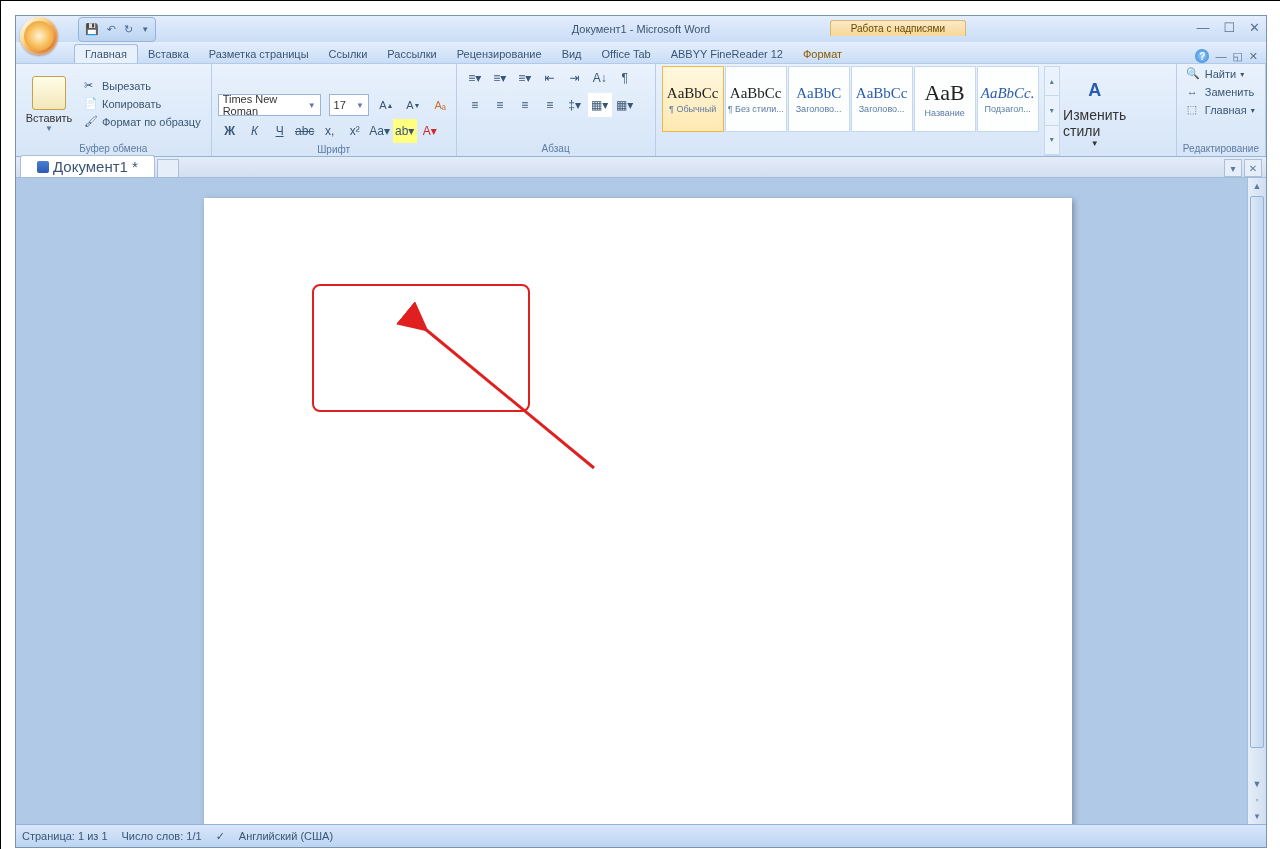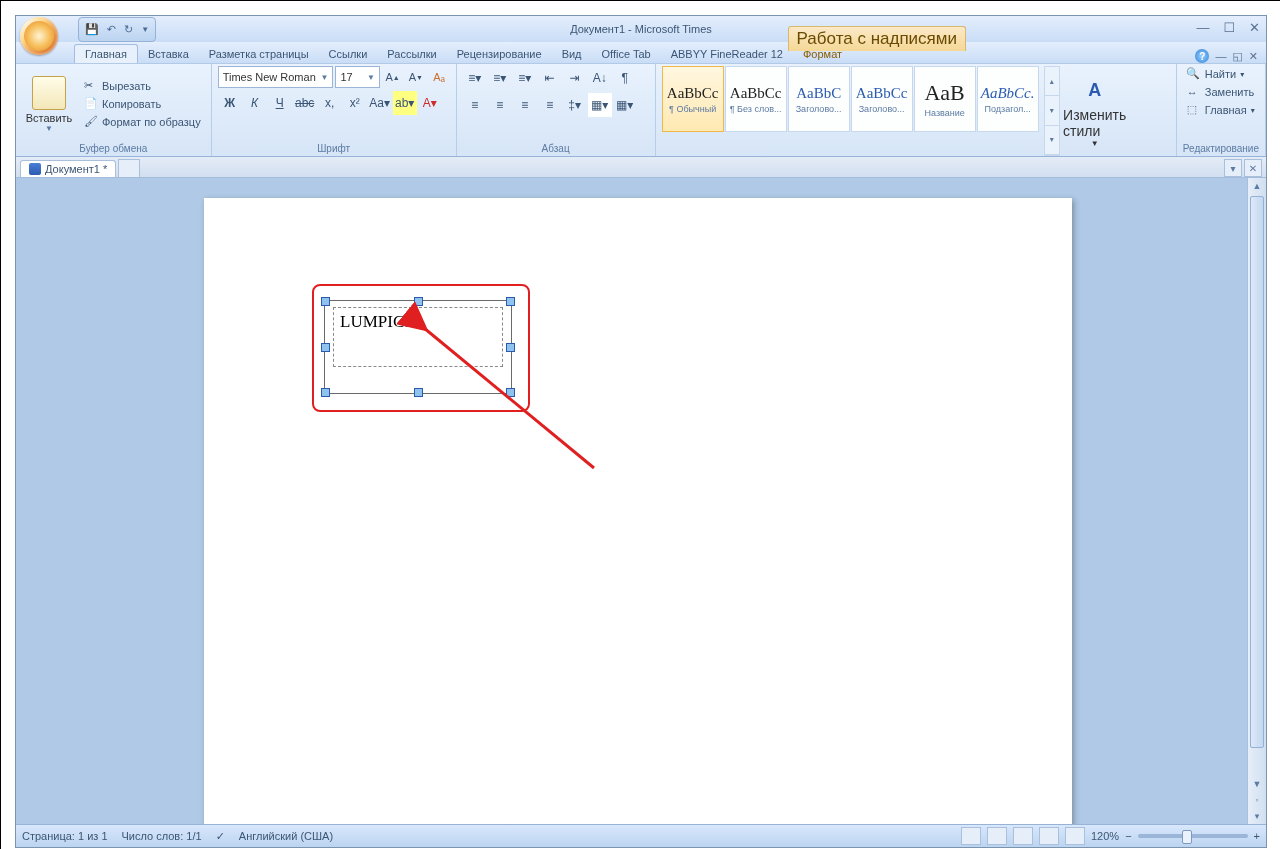--- a/index.html
+++ b/index.html
@@ -6,21 +6,21 @@
 .screen{width:1280px;height:849px;border:1px solid #000;box-shadow:0 0 10px rgba(0,0,0,.4);position:relative;overflow:hidden;margin:0 auto;background:#fff;}
 .window{position:absolute;left:14px;top:14px;right:14px;bottom:2px;background:#bcd5ee;border:1px solid #7a94b0;display:flex;flex-direction:column;}
 
 
 .titlebar{height:26px;background:linear-gradient(#e4eefd,#c9ddf6);display:flex;align-items:center;position:relative;}
 .office-btn{width:38px;height:38px;background:radial-gradient(circle at 30% 30%,#fff,#ffd27a 40%,#e07c29 70%,#c05010);border-radius:50%;position:absolute;left:4px;top:1px;z-index:5;box-shadow:inset 0 0 4px rgba(255,255,255,.8),0 1px 2px rgba(0,0,0,.3);display:flex;align-items:center;justify-content:center;}
 .office-inner{width:30px;height:30px;border-radius:50%;background:radial-gradient(circle,#fff3d6,#f7bf5b,#e0862e);}
 .qat{margin-left:62px;height:23px;background:linear-gradient(#d8e7fb,#bcd4f0);border:1px solid #95b1d6;border-radius:4px;display:flex;align-items:center;padding:0 6px;gap:8px;}
 .qat span{color:#4a6a92;cursor:default;}
 .title-text{position:absolute;left:50%;transform:translateX(-50%);color:#3b5675;}
-.context-tab{position:absolute;right:300px;top:10px;background:linear-gradient(#fbe9c8,#f5d896);border:1px solid #d9b86e;border-bottom:none;padding:2px 8px;font-size:17px;color:#6a4a00;border-radius:3px 3px 0 0;}
+.context-tab{position:absolute;right:300px;top:4px;background:linear-gradient(#fbe9c8,#f5d896);border:1px solid #d9b86e;border-bottom:none;padding:2px 20px;font-size:10px;color:#6a4a00;border-radius:3px 3px 0 0;}
 .winctrls{position:absolute;right:6px;top:4px;display:flex;gap:14px;color:#5a7290;font-size:13px;}
 
 
 .ribbontabs{height:21px;background:linear-gradient(#e4eefd,#c9ddf6);display:flex;align-items:flex-end;padding-left:58px;gap:0;}
 .ribbontabs .tab{padding:3px 10px;color:#3b5675;cursor:default;}
 .ribbontabs .tab.active{background:#e8f1fb;border:1px solid #a3bde0;border-bottom:none;border-radius:3px 3px 0 0;color:#3b5675;}
 .ribbontabs .tab.context{color:#8a5b00;}
 .ribbontabs .help{margin-left:auto;margin-right:8px;display:flex;gap:6px;align-items:center;}
 .ribbontabs .help span{color:#5a7290;cursor:default;}
 
@@ -29,39 +29,39 @@
 .group{border-right:1px solid #b7cde8;padding:2px 6px 0 6px;display:flex;flex-direction:column;position:relative;}
 .group-label{text-align:center;color:#5c7ba3;font-size:10px;padding:1px 0 2px;margin-top:auto;}
 .group-content{display:flex;gap:4px;flex:1;}
 .btn-big{display:flex;flex-direction:column;align-items:center;justify-content:center;width:48px;padding:4px 2px;border:1px solid transparent;border-radius:3px;}
 .btn-big .ico{width:32px;height:32px;background:#fff;border:1px solid #c4a14a;border-radius:3px;margin-bottom:2px;}
 .small-list{display:flex;flex-direction:column;gap:2px;justify-content:center;}
 .small-list div{display:flex;align-items:center;gap:4px;padding:1px 4px;color:#3b5675;white-space:nowrap;}
 .small-list .ico{width:14px;height:14px;display:inline-block;}
 
 
-.font-row1{display:flex;gap:2px;margin-bottom:3px;}
+.font-row1{display:flex;gap:8px;margin-bottom:3px;margin-top:28px;}
 .combo{background:#fff;border:1px solid #9ab5d8;height:20px;display:flex;align-items:center;padding:0 4px;font-size:11px;}
 .combo .chev{margin-left:auto;color:#5c7ba3;font-size:8px;}
 .icon-btn{width:20px;height:20px;border:1px solid transparent;display:flex;align-items:center;justify-content:center;color:#3b5675;font-size:11px;border-radius:2px;}
 .font-row2{display:flex;gap:1px;}
 .fbtn{width:22px;height:22px;display:flex;align-items:center;justify-content:center;color:#3b5675;font-size:12px;border:1px solid transparent;}
 
 
 .styles-gallery{display:flex;height:66px;justify-content:space-between;}
 .style-item{width:60px;border:1px solid #c7d8ee;background:#fdfefe;margin-right:1px;display:flex;flex-direction:column;align-items:center;justify-content:center;}
 .style-item.sel{border-color:#f0b84b;background:linear-gradient(#fff7e0,#ffe9b2);}
 .style-prev{font-family:"Times New Roman",serif;font-size:15px;color:#222;}
 .style-name{font-size:9px;color:#5c7ba3;margin-top:2px;white-space:nowrap;overflow:hidden;max-width:56px;}
 .gallery-more{width:14px;border:1px solid #c7d8ee;background:#eaf2fc;display:flex;flex-direction:column;}
 .gallery-more div{flex:1;display:flex;align-items:center;justify-content:center;font-size:8px;color:#5c7ba3;border-bottom:1px solid #c7d8ee;}
 
 
 .doctabs{height:20px;background:linear-gradient(#e4ecf7,#d2dff0);border-bottom:1px solid #a4bcdc;display:flex;align-items:flex-end;padding-left:4px;}
-.doctab{background:#fff;border:1px solid #a9bfda;border-bottom:none;padding:2px 8px;display:flex;align-items:center;gap:4px;font-size:11px;color:#3b5675;border-radius:3px 3px 0 0;}
+.doctab{background:#fff;border:1px solid #a9bfda;border-bottom:none;padding:2px 16px;display:flex;align-items:center;gap:4px;font-size:15px;color:#3b5675;border-radius:3px 3px 0 0;}
 .wicon{width:12px;height:12px;background:linear-gradient(#4a7fd6,#2a5bb0);border-radius:2px;}
 .doctabs-right{margin-left:auto;display:flex;gap:2px;margin-right:4px;}
 .doctabs-right span{width:16px;height:16px;background:#e6eef9;border:1px solid #a9bfda;display:flex;align-items:center;justify-content:center;font-size:10px;color:#5c7ba3;}
 
 
 .canvas-area{flex:1;background:#b0c9e6;position:relative;overflow:hidden;}
 .page{position:absolute;left:188px;top:20px;width:868px;height:640px;background:#fff;box-shadow:2px 2px 6px rgba(0,0,0,.3);}
 .vscroll{position:absolute;right:0;top:0;bottom:0;width:18px;background:linear-gradient(90deg,#e6eef9,#d0dff0);border-left:1px solid #a9bfda;}
 .vscroll .thumb{position:absolute;left:2px;right:2px;top:18px;height:550px;background:linear-gradient(90deg,#dde9f8,#c3d7ef);border:1px solid #95b1d6;border-radius:2px;}
 .vscroll .arr{position:absolute;left:0;right:0;height:16px;display:flex;align-items:center;justify-content:center;font-size:9px;color:#5c7ba3;}
@@ -93,21 +93,21 @@
   <div class="titlebar">
     <div class="office-btn">
           <div class="office-inner"></div>
         </div>
     <div class="qat">
       <span>💾</span>
       <span>↶</span>
       <span>↻</span>
       <span style="font-size:8px;">▼</span>
     </div>
-    <div class="title-text">Документ1 - Microsoft Times</div>
+    <div class="title-text">Документ1 - Microsoft Word</div>
     <div class="context-tab">Работа с надписями</div>
     <div class="winctrls">
       <span>—</span>
       <span>☐</span>
       <span>✕</span>
     </div>
   </div>
 
   <div class="ribbontabs" id="ribbon-tabs">
     <div class="tab active">Главная</div>
@@ -211,21 +211,21 @@
 
     <div class="group" style="flex:1;">
       <div class="group-content">
         <div class="styles-gallery" id="styles-gallery">
               <div class="style-item sel">
                 <div class="style-prev">AaBbCc</div>
                 <div class="style-name">¶ Обычный</div>
               </div>
               <div class="style-item">
                 <div class="style-prev">AaBbCc</div>
-                <div class="style-name">¶ Без слов...</div>
+                <div class="style-name">¶ Без стили...</div>
               </div>
               <div class="style-item">
                 <div class="style-prev" style="color: rgb(42, 91, 176);">AaBbC</div>
                 <div class="style-name">Заголово...</div>
               </div>
               <div class="style-item">
                 <div class="style-prev" style="color: rgb(42, 91, 176);">AaBbCc</div>
                 <div class="style-name">Заголово...</div>
               </div>
               <div class="style-item">
@@ -279,33 +279,20 @@
     <div style="width:20px;height:17px;border:1px solid #a9bfda;border-bottom:none;background:#e6eef9;margin-left:2px;"></div>
     <div class="doctabs-right">
       <span>▾</span>
       <span>✕</span>
     </div>
   </div>
 
   <div class="canvas-area">
     <div class="page">
       <div class="annot-box"></div>
-      <div class="textbox" style="left:120px;top:102px;width:186px;height:92px;">
-        <div class="handle h-tl"></div>
-        <div class="handle h-tr"></div>
-        <div class="handle h-bl"></div>
-        <div class="handle h-br"></div>
-        <div class="handle h-t"></div>
-        <div class="handle h-b"></div>
-        <div class="handle h-l"></div>
-        <div class="handle h-r"></div>
-        <div class="textbox-inner">
-          <div class="lumpics">LUMPICS</div>
-        </div>
-      </div>
       <svg class="arrow-svg" width="300" height="200">
         <defs>
               <marker id="ah" markerWidth="10" markerHeight="10" refX="2" refY="5" orient="auto">
                 <path d="M0,5 L10,0 L10,10 Z" fill="#e02020"></path>
               </marker>
             </defs>
         <line x1="280" y1="180" x2="110" y2="40" stroke="#e02020" stroke-width="3" marker-end="url(#ah)"></line>
       </svg>
     </div>
     <div class="vscroll">
@@ -315,29 +302,16 @@
       <div class="arr" style="bottom:16px;">◦</div>
       <div class="arr" style="bottom:0;">▾</div>
     </div>
   </div>
 
   <div class="status">
     <span>Страница: 1 из 1</span>
     <span>Число слов: 1/1</span>
     <span>✓</span>
     <span>Английский (США)</span>
-    <div class="right">
-      <div class="viewbtn"></div>
-      <div class="viewbtn"></div>
-      <div class="viewbtn"></div>
-      <div class="viewbtn"></div>
-      <div class="viewbtn"></div>
-      <span>120%</span>
-      <span>−</span>
-      <div class="slider">
-            <div class="knob"></div>
-          </div>
-      <span>+</span>
-    </div>
   </div>
 
  </div>
 </div>
 
 </body></html>

